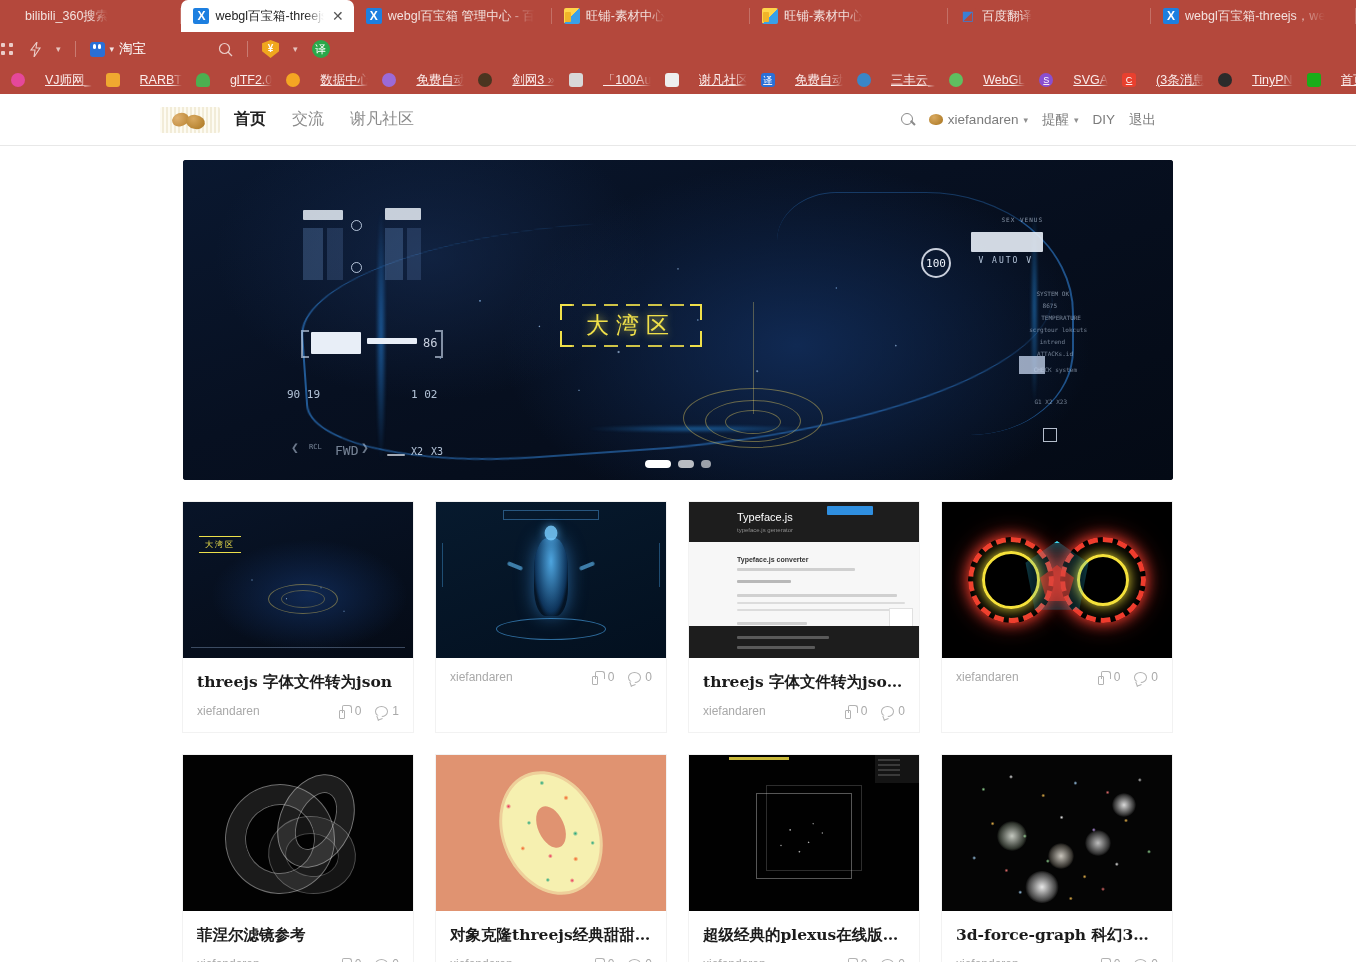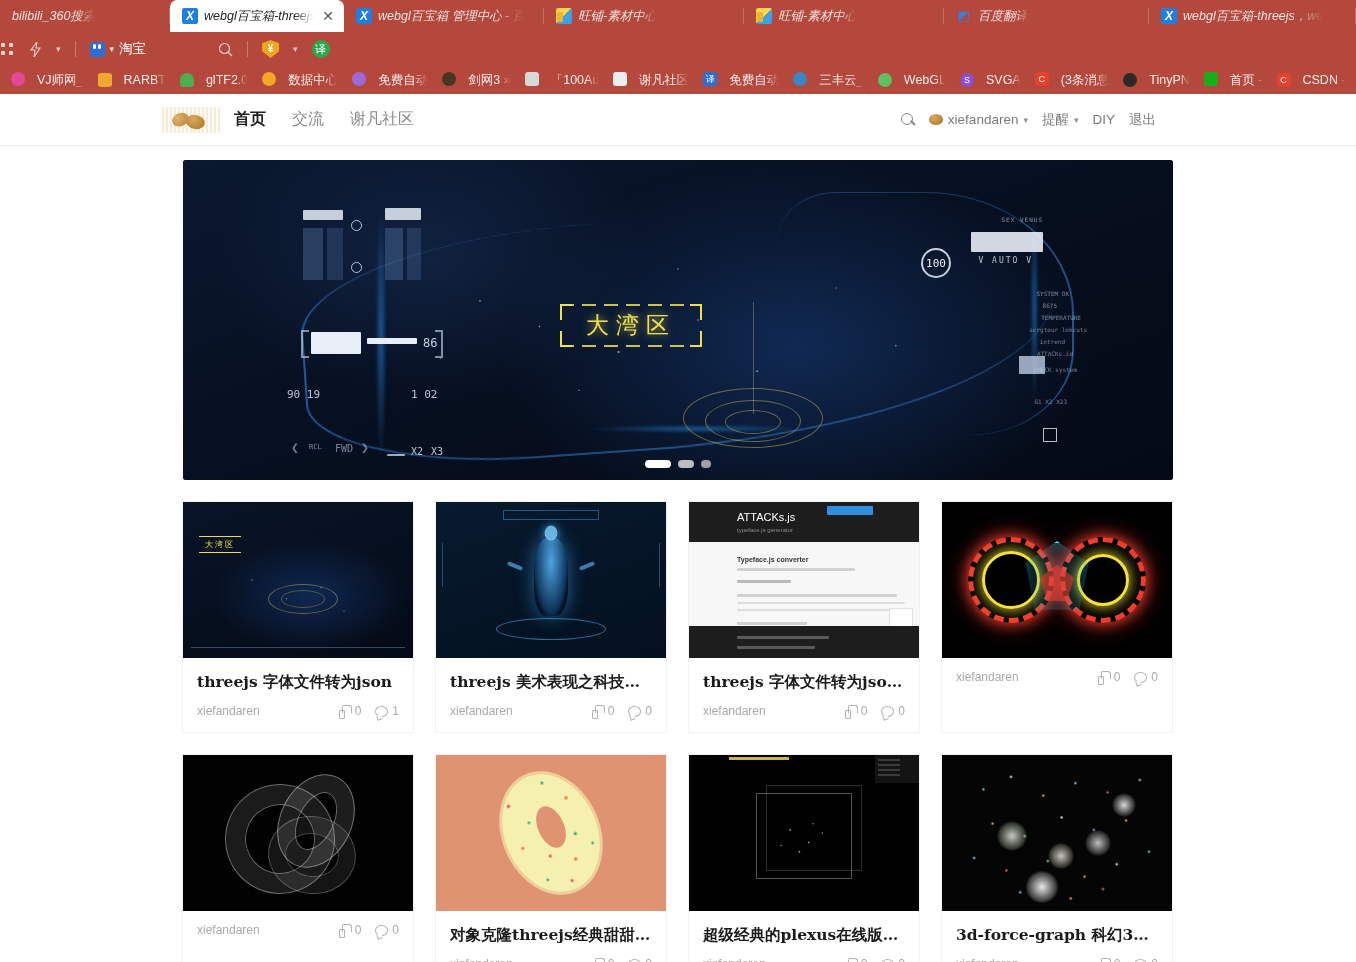--- a/index.html
+++ b/index.html
@@ -12,23 +12,22 @@
   }
 
   
   .browser { width: 1356px; background: #b4483c; }
 
   .tabstrip {
     height: 32px;
     display: flex;
     align-items: center;
     background: #b4483c;
-    padding-left: 0;
+    padding-left: 13px;
     position: relative;
-    font-style: italic;
   }
   .tab {
     height: 32px;
     display: flex;
     align-items: center;
     gap: 6px;
     padding: 0 10px 0 12px;
     font-size: 12.5px;
     color: #f3e2df;
     white-space: nowrap;
@@ -131,29 +130,30 @@
     height: 28px;
     display: flex;
     align-items: center;
     gap: 0px;
     background: #b4483c;
     padding-left: 4px;
     overflow: hidden;
   }
   .bm {
     display: flex;
-    align-items: flex-start;
-    gap: 12px;
+    align-items: center;
+    gap: 20px;
     padding: 0 7px;
     font-size: 12.5px;
     color: #fbeceb;
     white-space: nowrap;
     max-width: 96px;
     overflow: hidden;
     flex: 0 0 auto;
+    text-decoration: underline;
   }
   .bm .bm-label {
     overflow:hidden; white-space:nowrap;
     -webkit-mask-image: linear-gradient(90deg,#000 72%,transparent 100%);
     mask-image: linear-gradient(90deg,#000 72%,transparent 100%);
   }
   .bmi { width:14px;height:14px;flex:0 0 auto;border-radius:3px;display:inline-block;position:relative; }
 
   
   .site-header {
@@ -635,21 +635,21 @@
 
       <div class="hud-bracket" style="left:118px;top:170px"></div>
       <div class="hud-bar" style="position:absolute;left:128px;top:172px;width:50px;height:22px"></div>
       <div class="hud-bar" style="position:absolute;left:184px;top:178px;width:50px;height:6px"></div>
       <div class="hud" style="left:240px;top:176px;font-size:12px;color:#e6eefc">86</div>
       <div class="hud-bracket r" style="left:252px;top:170px"></div>
       <div class="hud" style="left:104px;top:228px;font-size:11px">90 19</div>
       <div class="hud" style="left:228px;top:228px;font-size:11px">1 02</div>
       <div class="hud" style="left:108px;top:280px;font-size:13px;opacity:.5">❮</div>
       <div class="hud" style="left:126px;top:283px;font-size:7px;opacity:.55">RCL</div>
-      <div class="hud" style="left:152px;top:283px;font-size:10px;opacity:.55">FWD</div>
+      <div class="hud" style="left:152px;top:283px;font-size:13px;opacity:.55">FWD</div>
       <div class="hud" style="left:178px;top:280px;font-size:13px;opacity:.5">❯</div>
       <div class="hud-bar" style="position:absolute;left:204px;top:294px;width:18px;height:2px;opacity:.7"></div>
       <div class="hud" style="left:228px;top:286px;font-size:10px">X2</div>
       <div class="hud" style="left:248px;top:286px;font-size:10px">X3</div>
 
       <div class="hud-bar" style="position:absolute;left:120px;top:50px;width:40px;height:10px;opacity:.85"></div>
       <div class="hud-bar" style="position:absolute;left:202px;top:48px;width:36px;height:12px;opacity:.85"></div>
       <div style="position:absolute;left:168px;top:60px;width:11px;height:11px;border:1.5px solid rgba(220,235,255,.8);border-radius:50%"></div>
       <div style="position:absolute;left:168px;top:102px;width:11px;height:11px;border:1.5px solid rgba(220,235,255,.8);border-radius:50%"></div>
       <div style="position:absolute;left:120px;top:68px;width:20px;height:52px;background:rgba(120,160,220,.28)"></div>
@@ -726,41 +726,38 @@
             <div class="topbar"></div>
             <div class="lpanel"></div>
             <div class="rpanel"></div>
             <div class="arm-l"></div>
             <div class="arm-r"></div>
             <div class="fig"></div>
             <div class="head"></div>
             <div class="base"></div>
           </div>
         </div>
-        <div class="card-body">
-          <div class="card-title">threejs 美术表现之科技大…</div>
-        </div>
         <div class="card-meta">
           <span class="author">xiefandaren</span>
           <span class="mstat">
               <span class="ico-like"></span>
               <span>0</span>
             </span>
           <span class="mstat">
               <span class="ico-cmt"></span>
               <span>0</span>
             </span>
         </div>
       </div>
 
       <div class="card">
         <div class="card-thumb">
           <div class="th-face">
             <div class="hd">
-              <div class="t">ATTACKs.js</div>
+              <div class="t">Typeface.js</div>
               <div class="s">typeface.js generator</div>
               <div class="btn"></div>
             </div>
             <div class="mid">
               <div style="position:absolute;left:48px;top:14px;font-size:7px;color:#333;font-weight:bold">Typeface.js converter</div>
               <div class="ln" style="top:26px;width:118px"></div>
               <div class="ln" style="top:38px;width:54px;background:#b8b8b8"></div>
               <div class="ln" style="top:52px;width:96px"></div>
               <div class="ln" style="top:60px;width:120px;height:2px;background:#dcdcdc"></div>
               <div class="ln" style="top:67px;width:112px;height:2px;background:#dcdcdc"></div>
@@ -821,20 +818,23 @@
       </div>
 
       <div class="card">
         <div class="card-thumb">
           <div class="th-knot">
             <div class="k1"></div>
             <div class="k3"></div>
             <div class="k2"></div>
           </div>
         </div>
+        <div class="card-body">
+          <div class="card-title">菲涅尔滤镜参考</div>
+        </div>
         <div class="card-meta">
           <span class="author">xiefandaren</span>
           <span class="mstat">
               <span class="ico-like"></span>
               <span>0</span>
             </span>
           <span class="mstat">
               <span class="ico-cmt"></span>
               <span>0</span>
             </span>

